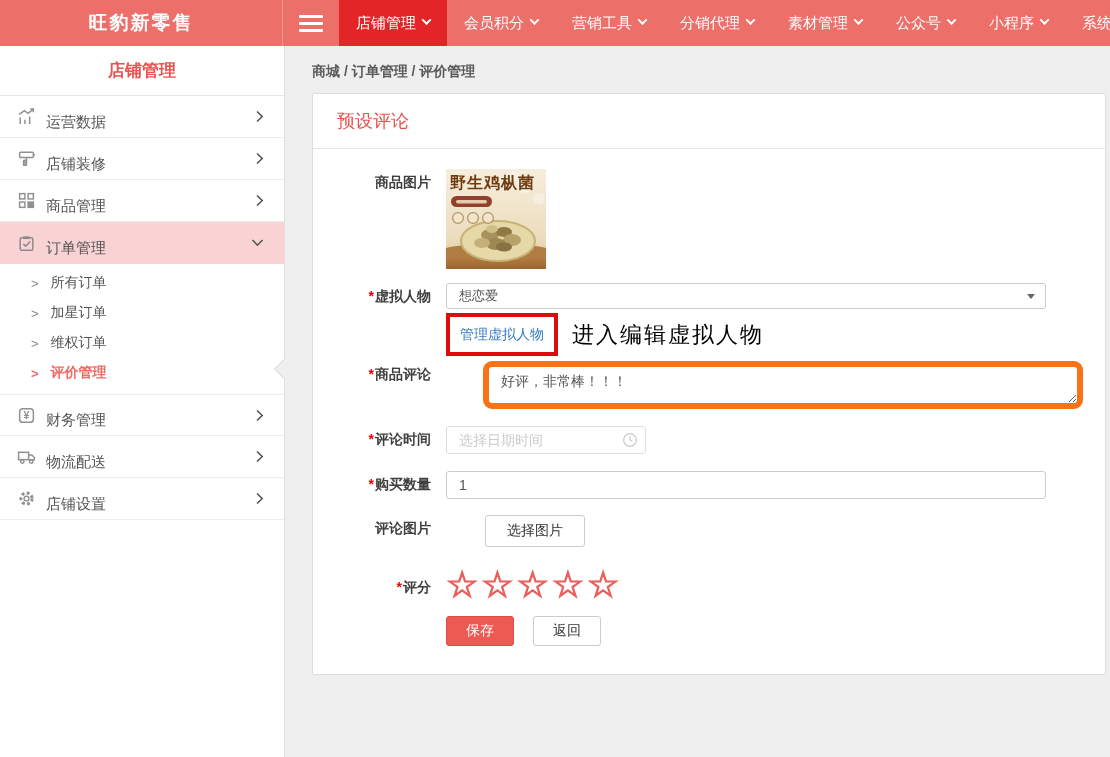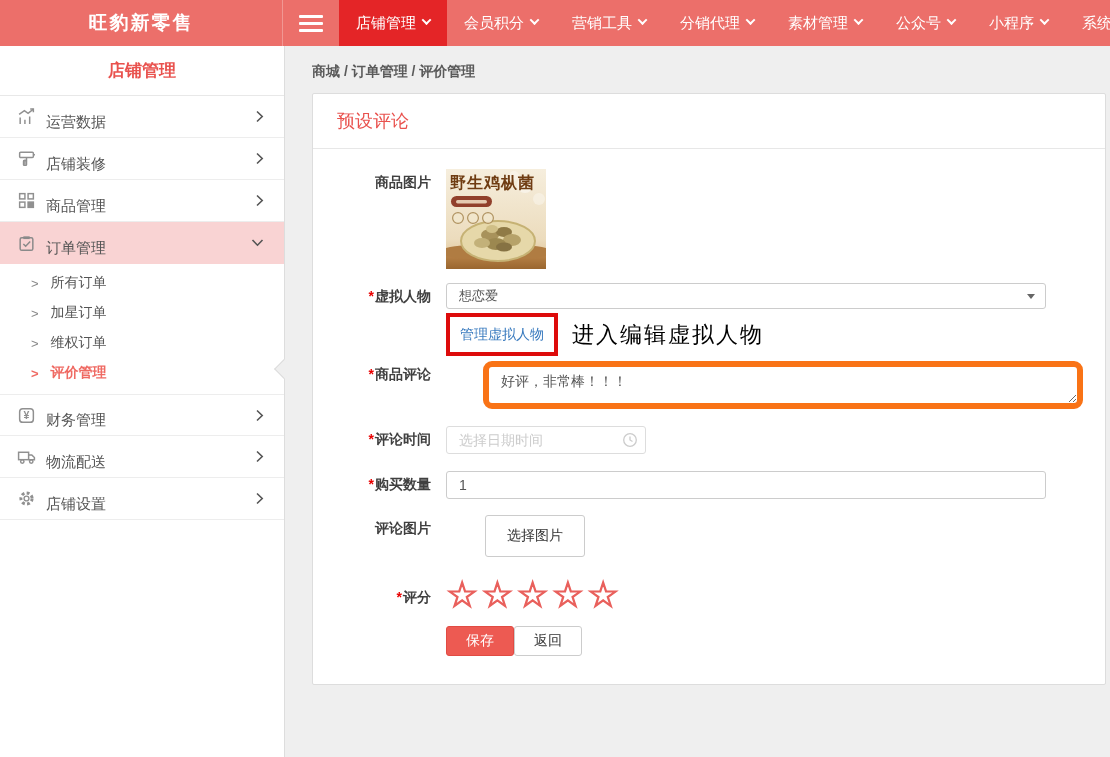--- a/index.html
+++ b/index.html
@@ -83,28 +83,28 @@
   input.date { width:200px; height:28px; border:1px solid #ddd; border-radius:3px;
     padding:0 30px 0 12px; font-size:14px; color:#555; outline:none;
     font-family:"Liberation Sans","DejaVu Sans",sans-serif; }
   input.date::placeholder { color:#ccc; }
   .clock { position:absolute; right:8px; top:6px; }
 
   input.qty { width:600px; height:28px; border:1px solid #ccc; border-radius:3px;
     padding:0 12px; font-size:14px; color:#555; outline:none;
     font-family:"Liberation Sans","DejaVu Sans",sans-serif; }
 
-  .choose-btn { width:100px; height:42px; background:#fff; border:1px solid #ccc;
+  .choose-btn { width:100px; height:32px; background:#fff; border:1px solid #ccc;
     border-radius:3px; font-size:14px; color:#333; cursor:pointer;
     font-family:"Liberation Sans","DejaVu Sans",sans-serif; }
 
   .stars { font-size:36px; line-height:36px; color:#e9605c; letter-spacing:3px;
     -webkit-text-stroke:1.2px #e9605c; cursor:pointer; user-select:none; }
 
-  .btn-row { display:flex; gap:0; }
+  .btn-row { display:flex; gap:19px; }
   .btn { height:30px; border-radius:3px; font-size:14px; cursor:pointer;
     font-family:"Liberation Sans","DejaVu Sans",sans-serif; }
   .btn-save { width:68px; background:#ed5a52; border:1px solid #e14b43; color:#fff; }
   .btn-back { width:68px; background:#fff; border:1px solid #ccc; color:#333; }
 
   .mt14 { margin-top:14px; } .mt5 { margin-top:5px;gap:37px; }
   .mt17 { margin-top:17px; } .mt16 { margin-top:16px;gap:39px; } .mt20 { margin-top:20px; }
   .mt13 { margin-top:13px; }
 </style>
 </head>

